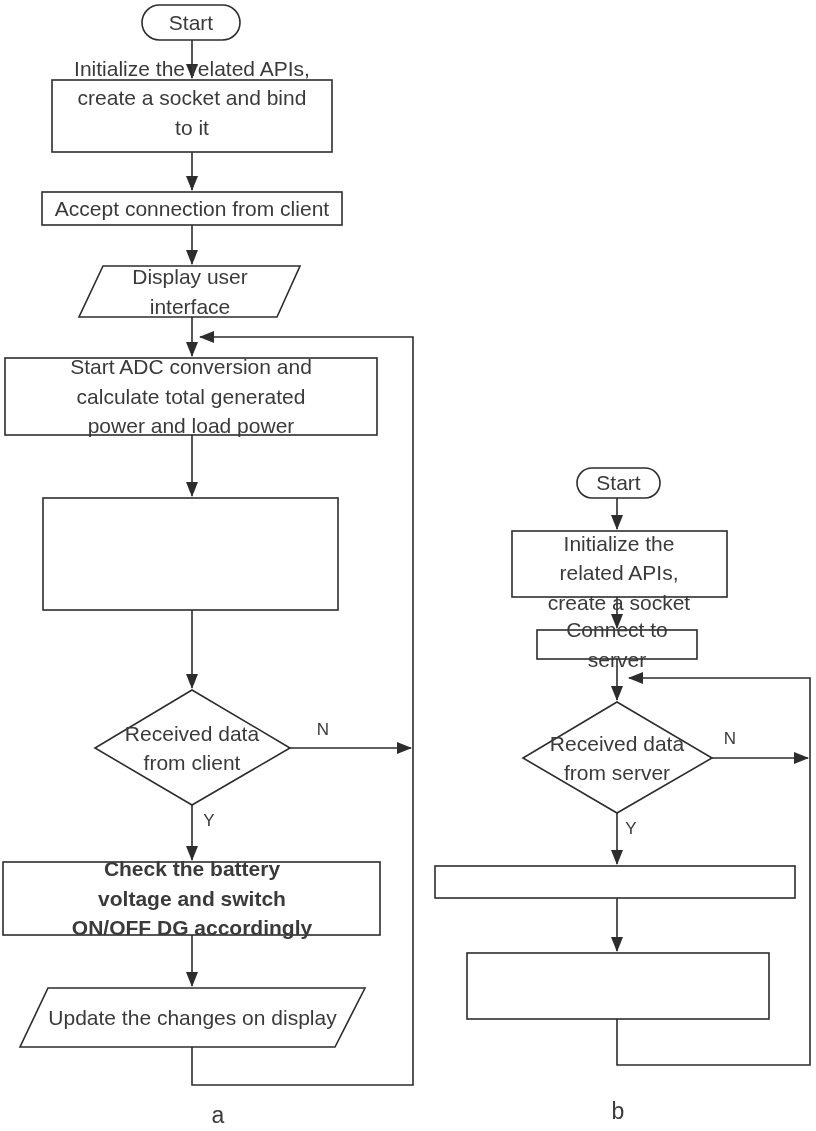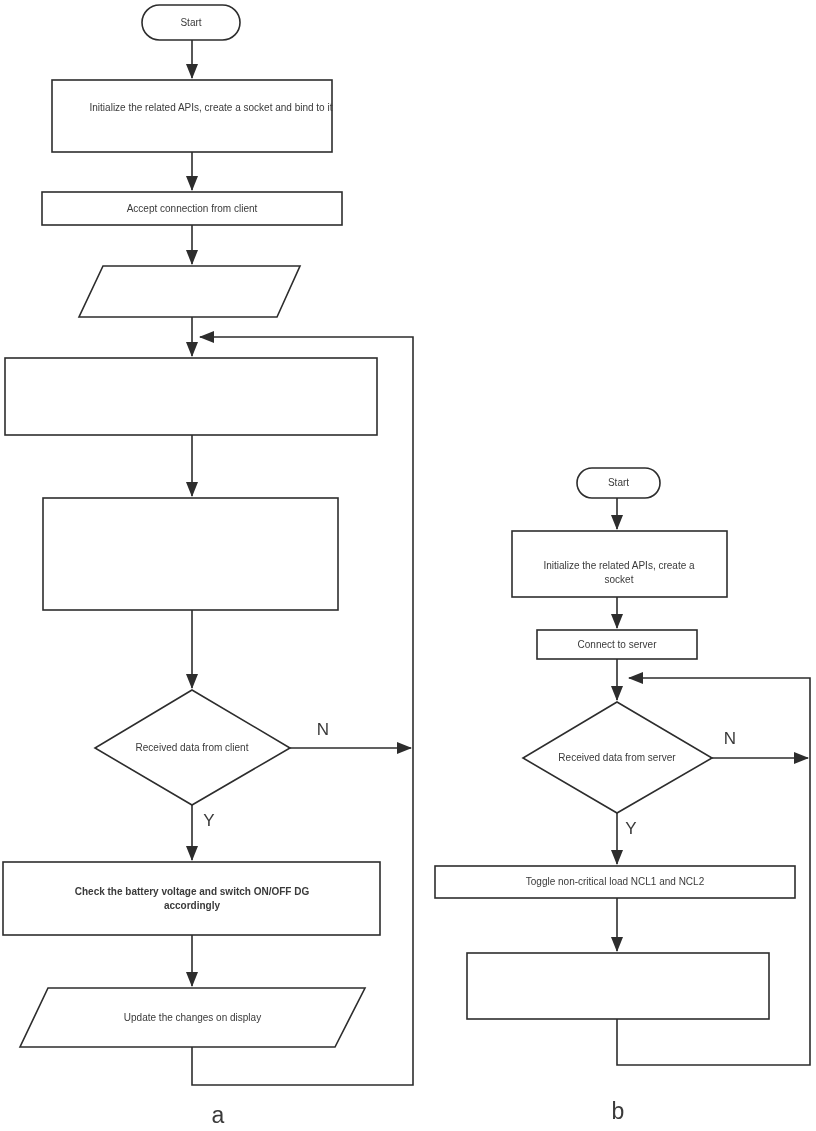--- a/index.html
+++ b/index.html
@@ -30,21 +30,21 @@
     fill: none;
     stroke: #2d2d2d;
     stroke-width: 1.6;
   }
   .node-label {
     position: absolute;
     display: flex;
     align-items: center;
     justify-content: center;
     text-align: center;
-    font-size: 10px;
+    font-size: 21px;
     line-height: 1.4;
     color: #3a3a3a;
   }
   .branch-label {
     position: absolute;
     display: flex;
     align-items: center;
     justify-content: center;
     font-size: 17px;
     color: #3a3a3a;
@@ -101,31 +101,32 @@
 
     <rect class="shape" x="577" y="468" width="83" height="30" rx="15"></rect>
     <rect class="shape" x="512" y="531" width="215" height="66"></rect>
     <rect class="shape" x="537" y="630" width="160" height="29"></rect>
     <polygon class="shape" points="617,702 712,758 617,813 523,758"></polygon>
     <rect class="shape" x="435" y="866" width="360" height="32"></rect>
     <rect class="shape" x="467" y="953" width="302" height="66"></rect>
   </svg>
 
   <div class="node-label" style="left:142px; top:5px; width:98px; height:35px;">Start</div>
-  <div class="node-label" style="left:70px; top:72px; width:244px; height:72px;margin-left:19px;">Initialize the related APIs, create a socket and bind to it</div>
+  <div class="node-label" style="left:70px; top:62px; width:244px; height:72px;">Initialize the related APIs, create a socket and bind to it</div>
   <div class="node-label" style="left:42px; top:192px; width:300px; height:33px;">Accept connection from client</div>
+  <div class="node-label" style="left:115px; top:266px; width:150px; height:51px;">Display user interface</div>
+  <div class="node-label" style="left:56px; top:358px; width:270px; height:77px;">Start ADC conversion and calculate total generated power and load power</div>
   <div class="node-label" style="left:122px; top:716px; width:140px; height:64px;">Received data from client</div>
   <div class="node-label" style="left:70px; top:862px; width:244px; height:73px;font-weight:bold;">Check the battery voltage and switch ON/OFF DG accordingly</div>
   <div class="node-label" style="left:20px; top:988px; width:345px; height:59px;">Update the changes on display</div>
   <div class="branch-label" style="left:309px; top:717px; width:28px; height:26px;">N</div>
   <div class="branch-label" style="left:199px; top:809px; width:20px; height:24px;">Y</div>
   <div class="caption" style="left:198px; top:1100px; width:40px; height:30px;">a</div>
 
   <div class="node-label" style="left:577px; top:468px; width:83px; height:30px;">Start</div>
   <div class="node-label" style="left:531px; top:531px; width:176px; height:84px;">Initialize the related APIs, create a socket</div>
   <div class="node-label" style="left:537px; top:630px; width:160px; height:29px;">Connect to server</div>
   <div class="node-label" style="left:547px; top:726px; width:140px; height:64px;">Received data from server</div>
-  <div class="node-label" style="left:435px; top:866px; width:360px; height:32px;">Toggle non-critical load NCL1 and NCL2</div>
   <div class="branch-label" style="left:721px; top:727px; width:18px; height:24px;">N</div>
   <div class="branch-label" style="left:622px; top:817px; width:18px; height:24px;">Y</div>
   <div class="caption" style="left:598px; top:1096px; width:40px; height:30px;">b</div>
 
 </div>
 
 </body></html>

